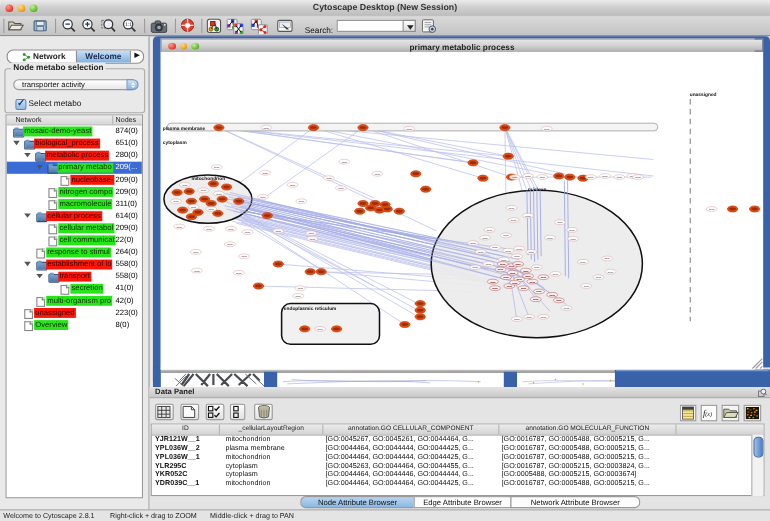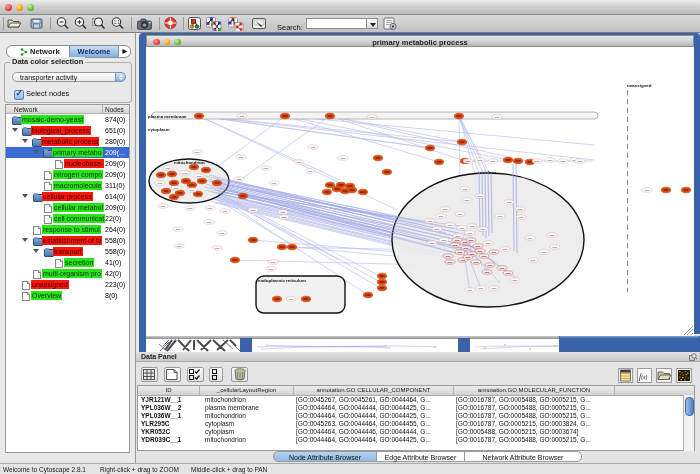--- a/index.html
+++ b/index.html
@@ -103,20 +103,21 @@
   .seg{position:absolute;top:0;height:11px;line-height:11px;text-align:center;
     background:#fcfcfc;border:1px solid #9a9a9a;box-sizing:border-box;color:#111;}
 </style>
 </head>
 <body>
 
   <div class="abs" id="titlebar">
     <div class="light" style="left:5px;background:radial-gradient(circle at 35% 30%,#ff9a8a,#ee4237 60%,#b01c10);"></div>
     <div class="light" style="left:16px;background:radial-gradient(circle at 35% 30%,#ffd98a,#f0a522 60%,#b86c08);"></div>
     <div class="light" style="left:27px;background:radial-gradient(circle at 35% 30%,#c4f0a0,#6ebe35 60%,#3d7d12);"></div>
+    <div class="t">Cytoscape Desktop (New Session)</div>
   </div>
 
   <div class="abs" id="toolbar">
     <div class="tsep" style="left:3px"></div>
     <svg class="abs" style="left:6px;top:1px" width="390" height="15" viewBox="0 0 390 15">
 
       <g stroke="#555" stroke-width="1" fill="#e8e4d8">
         <path d="M2 11 L2 4 L6 4 L7.5 5.5 L13 5.5 L13 11 Z" fill="#d8d4c4"></path>
         <path d="M2 11 L4.5 7 L15 7 L12.5 11 Z" fill="#efeadb"></path>
       </g>
@@ -227,25 +228,25 @@
         <circle cx="2" cy="1.5" r="1.3" fill="#2a9a2a"></circle>
         <circle cx="2" cy="6.5" r="1.3" fill="#2a9a2a"></circle>
         <circle cx="6" cy="4" r="1.3" fill="#2a9a2a"></circle>
         <path d="M2 1.5 L6 4 L2 6.5" stroke="#2a9a2a" stroke-width="0.7" fill="none"></path>
       </svg>
       <div id="tabNet" style="left:23px;">Network</div>
       <div id="tabMosaic">Welcome</div>
       <div id="tabArr">▶</div>
     </div>
     <div class="abs" id="grpbox"></div>
-    <div class="abs" id="grplab">Data color selection</div>
+    <div class="abs" id="grplab">Node metabo selection</div>
     <div class="abs" id="combo">transporter activity</div>
     <div class="abs" id="comboBtn"></div>
     <div class="abs" id="chk"></div>
-    <div class="abs" id="chklab">Select nodes</div>
+    <div class="abs" id="chklab">Select metabo</div>
     <div class="abs" id="tree">
       <div id="treehead">
         <span style="position:absolute;left:8px;top:0.5px;">Network</span>
         <span style="position:absolute;left:99px;top:0.5px;">Nodes</span>
         <div style="position:absolute;left:96px;top:0;width:1px;height:8px;background:#b2b2b2"></div>
       </div>
 
       <div class="trow" style="top:9px;">
         <div class="fold" style="left:6px"></div>
         <span class="hl hlg" style="position:absolute;left:15px;top:1px;">mosaic-demo-yeast</span>

